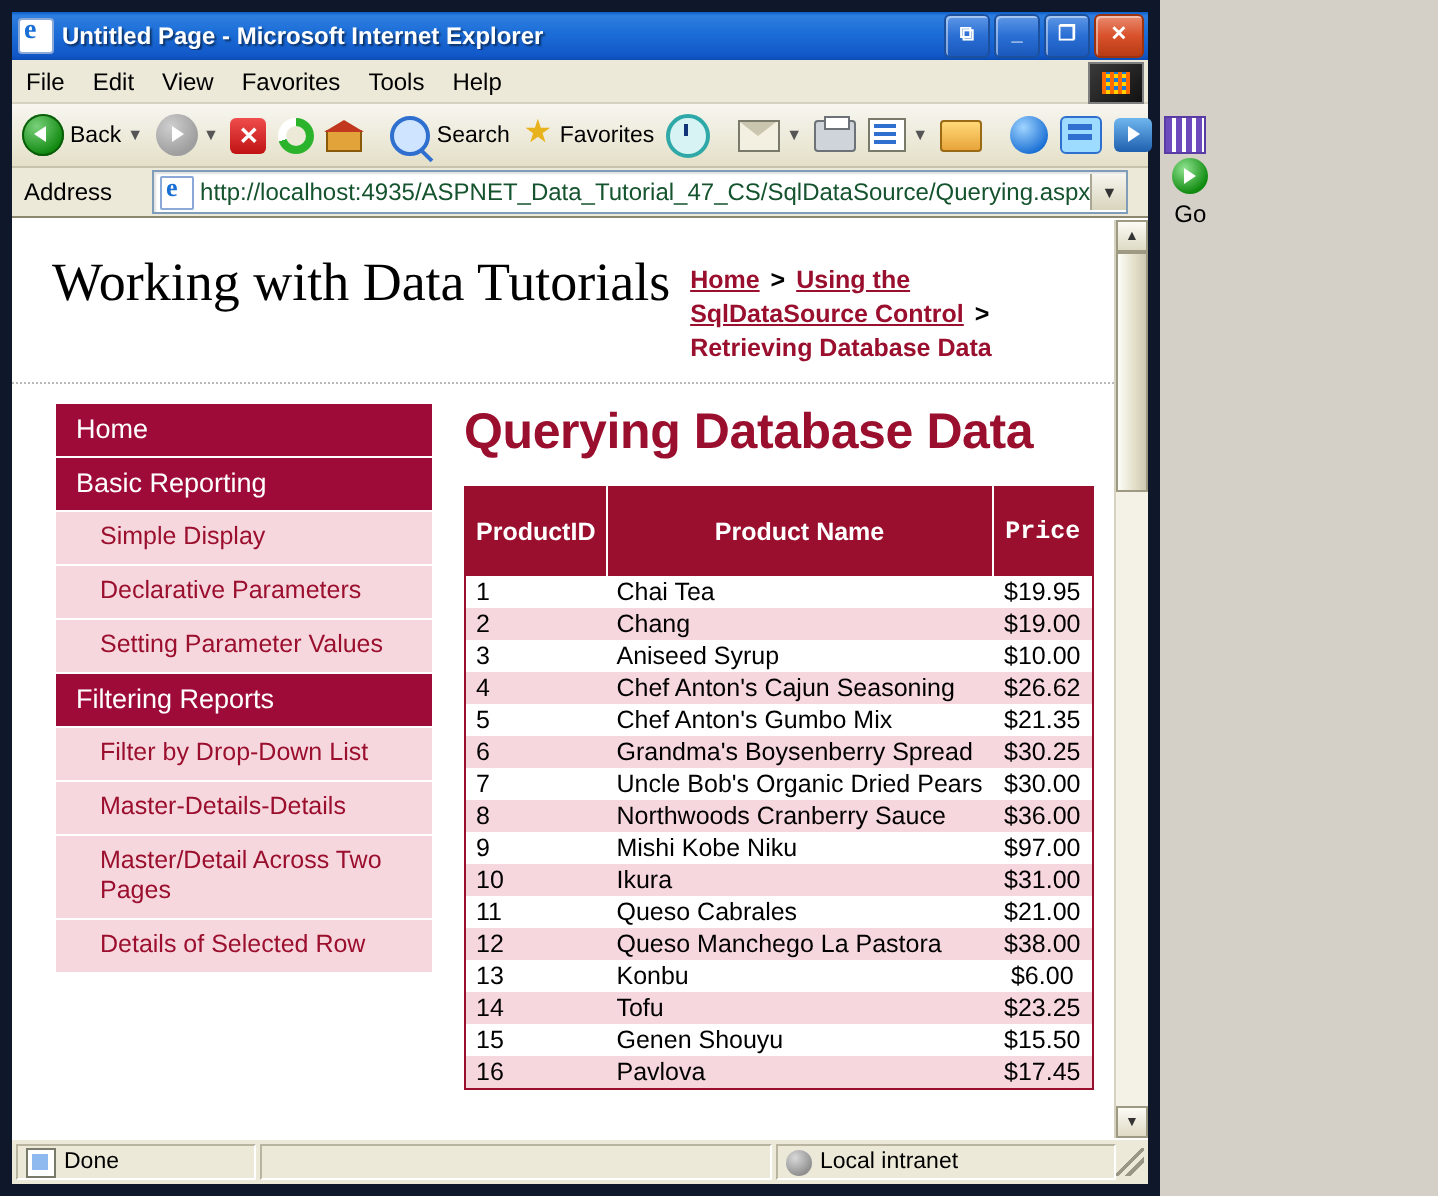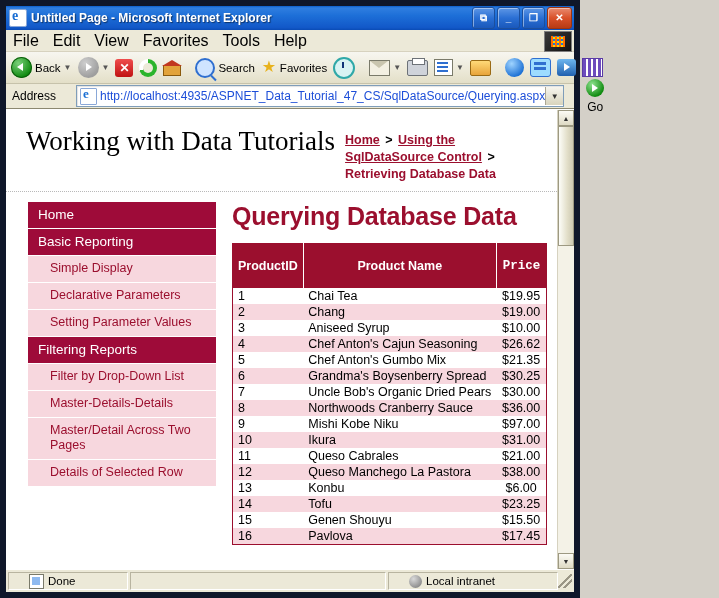--- a/index.html
+++ b/index.html
@@ -51,21 +51,21 @@
   .tb .glyph{display:block;line-height:1;}
   
   .menubar{
     flex:0 0 21px;height:21px;
     background:#ece9d8;
     display:flex;align-items:center;
     border-bottom:1px solid #d7d2bf;
     position:relative;
   }
   .menubar .mi{
-    padding:12px 7px;font-size:16px;color:#000;
+    padding:12px 7px;font-size:12px;color:#000;
   }
   .menu-logo{
     position:absolute;right:2px;top:1px;width:26px;height:19px;
     background:linear-gradient(135deg,#3a3a3a,#111);
     border:1px solid #7f7f7f;
     display:flex;align-items:center;justify-content:center;
   }
   .menu-logo i{
     display:block;width:14px;height:11px;
     background:
@@ -139,21 +139,21 @@
   }
   .addrbox .favicon{
     width:15px;height:15px;margin:0 3px;flex:0 0 15px;
     background:#fff;border:1px solid #8aa8d8;position:relative;border-radius:1px;
   }
   .addrbox .favicon:after{
     content:"e";position:absolute;left:2px;top:-3px;
     font-family:"Liberation Serif",serif;font-weight:bold;font-size:13px;color:#1a6fd4;
   }
   .addrbox .url{
-    flex:1 1 auto;font-size:12px;color:#1d4ed8;white-space:nowrap;overflow:hidden;
+    flex:1 1 auto;font-size:12px;color:#14532d;white-space:nowrap;overflow:hidden;
   }
   .addrbox .ddown{
     width:17px;height:18px;flex:0 0 17px;
     background:linear-gradient(#f6f5ee,#d8d4bd);
     border-left:1px solid #aaa694;
     display:flex;align-items:center;justify-content:center;font-size:8px;color:#333;
   }
   .gobtn{display:flex;align-items:center;gap:3px;padding:0 6px 0 2px;font-size:12px;flex-direction:column;}
   .gobtn .garrow{
     width:18px;height:18px;border-radius:50%;
@@ -253,21 +253,21 @@
   }
   
   .statusbar{
     flex:0 0 22px;height:22px;background:#ece9d8;
     display:flex;align-items:center;font-size:11.5px;
     border-top:1px solid #fff;
   }
   .st-cell{
     height:18px;display:flex;align-items:center;gap:4px;
     border:1px solid #b8b4a0;border-right-color:#fff;border-bottom-color:#fff;
-    margin:1px 0 1px 2px;padding:0 20px;box-sizing:border-box;
+    margin:1px 0 1px 2px;padding:0 4px;box-sizing:border-box;
   }
   .st-done{flex:0 0 120px;}
   .st-mid{flex:1 1 auto;}
   .st-zone{flex:0 0 170px;}
   .i-doneicon{
     width:13px;height:13px;border:1px solid #7a7a6a;background:#fff;position:relative;
   }
   .i-doneicon:after{content:"";position:absolute;left:2px;top:2px;width:8px;height:8px;background:#8fbaf0;}
   .i-zone{
     width:13px;height:13px;border-radius:50%;

